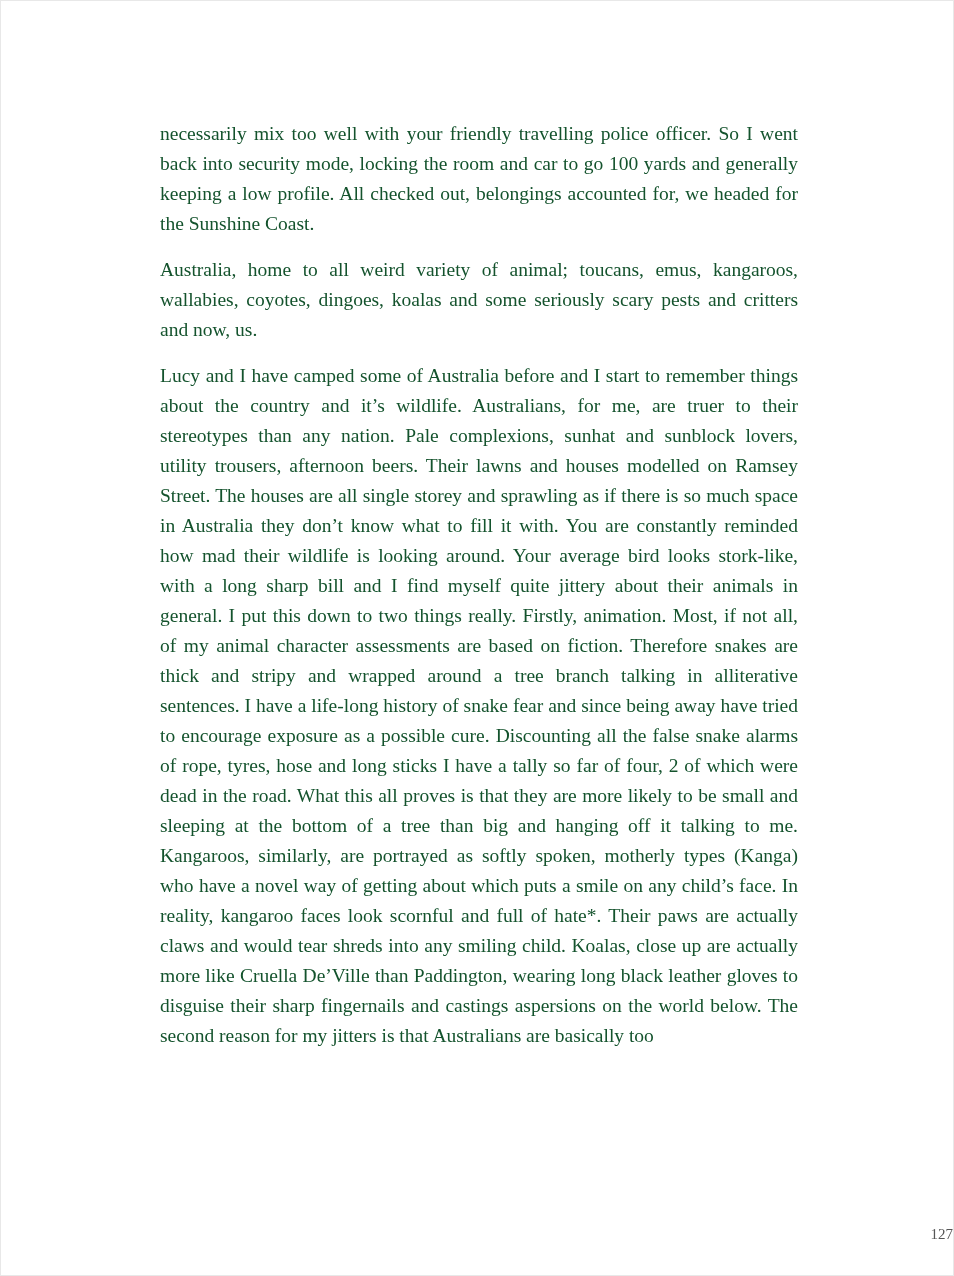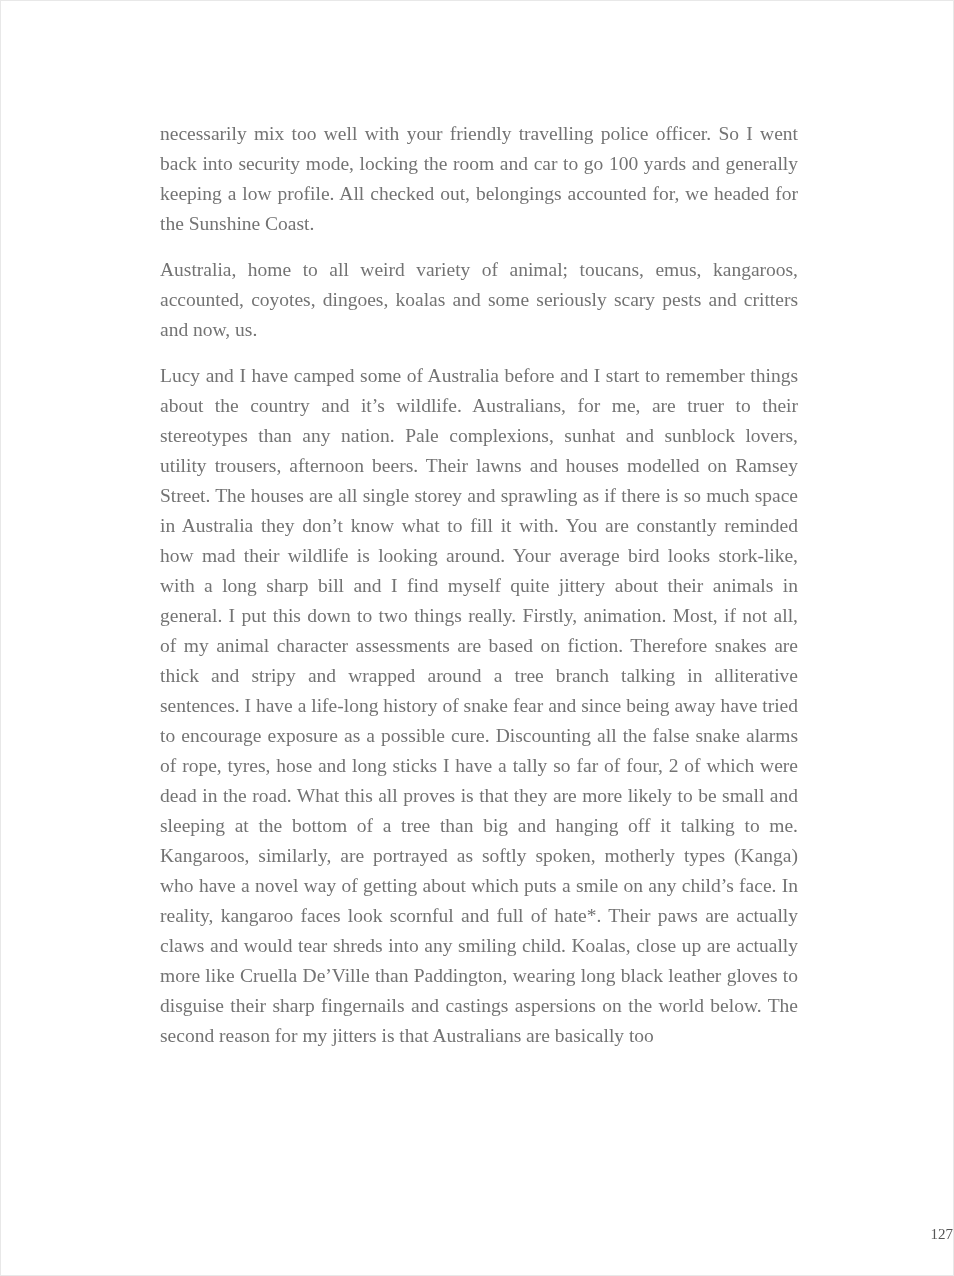--- a/index.html
+++ b/index.html
@@ -15,21 +15,21 @@
     box-sizing: border-box;
     border: 1px solid #e8e8e8;
     overflow: hidden;
     font-family: "Liberation Serif", serif;
   }
   .text-block {
     position: absolute;
     left: 159px;
     top: 118px;
     width: 638px;
-    color: #737373;
+    color: #14532d;
     font-size: 19.5px;
     line-height: 30px;
     text-align: justify;
     text-justify: inter-word;
   }
   .text-block p {
     margin: 0 0 16px 0;
     padding: 0;
   }
   .page-footer {
@@ -42,19 +42,19 @@
     font-size: 15px;
     line-height: 18px;
   }
 </style>
 </head>
 <body>
 
 <div class="page">
   <div class="text-block">
     <p>necessarily mix too well with your friendly travelling police officer. So I went back into security mode, locking the room and car to go 100 yards and generally keeping a low profile. All checked out, belongings accounted for, we headed for the Sunshine Coast.</p>
-    <p>Australia, home to all weird variety of animal; toucans, emus, kangaroos, accounted, coyotes, dingoes, koalas and some seriously scary pests and critters and now, us.</p>
+    <p>Australia, home to all weird variety of animal; toucans, emus, kangaroos, wallabies, coyotes, dingoes, koalas and some seriously scary pests and critters and now, us.</p>
     <p>Lucy and I have camped some of Australia before and I start to remember things about the country and it’s wildlife. Australians, for me, are truer to their stereotypes than any nation. Pale complexions, sunhat and sunblock lovers, utility trousers, afternoon beers. Their lawns and houses modelled on Ramsey Street. The houses are all single storey and sprawling as if there is so much space in Australia they don’t know what to fill it with. You are constantly reminded how mad their wildlife is looking around. Your average bird looks stork-like, with a long sharp bill and I find myself quite jittery about their animals in general. I put this down to two things really. Firstly, animation. Most, if not all, of my animal character assessments are based on fiction. Therefore snakes are thick and stripy and wrapped around a tree branch talking in alliterative sentences. I have a life-long history of snake fear and since being away have tried to encourage exposure as a possible cure. Discounting all the false snake alarms of rope, tyres, hose and long sticks I have a tally so far of four, 2 of which were dead in the road. What this all proves is that they are more likely to be small and sleeping at the bottom of a tree than big and hanging off it talking to me. Kangaroos, similarly, are portrayed as softly spoken, motherly types (Kanga) who have a novel way of getting about which puts a smile on any child’s face. In reality, kangaroo faces look scornful and full of hate*. Their paws are actually claws and would tear shreds into any smiling child. Koalas, close up are actually more like Cruella De’Ville than Paddington, wearing long black leather gloves to disguise their sharp fingernails and castings aspersions on the world below. The second reason for my jitters is that Australians are basically too</p>
   </div>
   <div class="page-footer">
     <span>127</span>
   </div>
 </div>
 
 </body></html>

